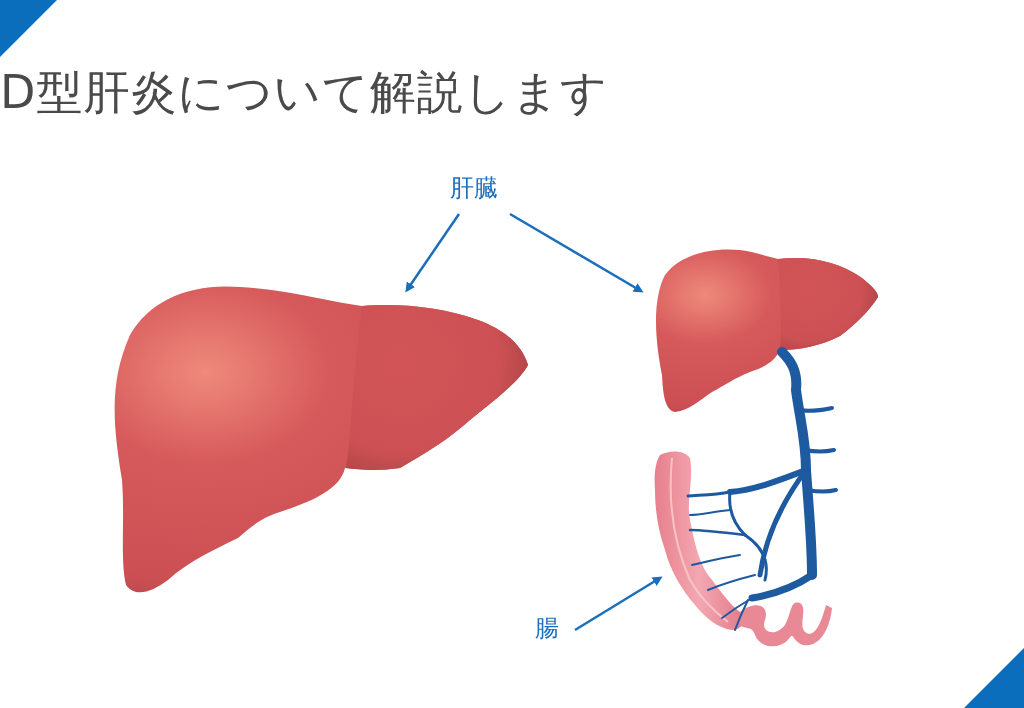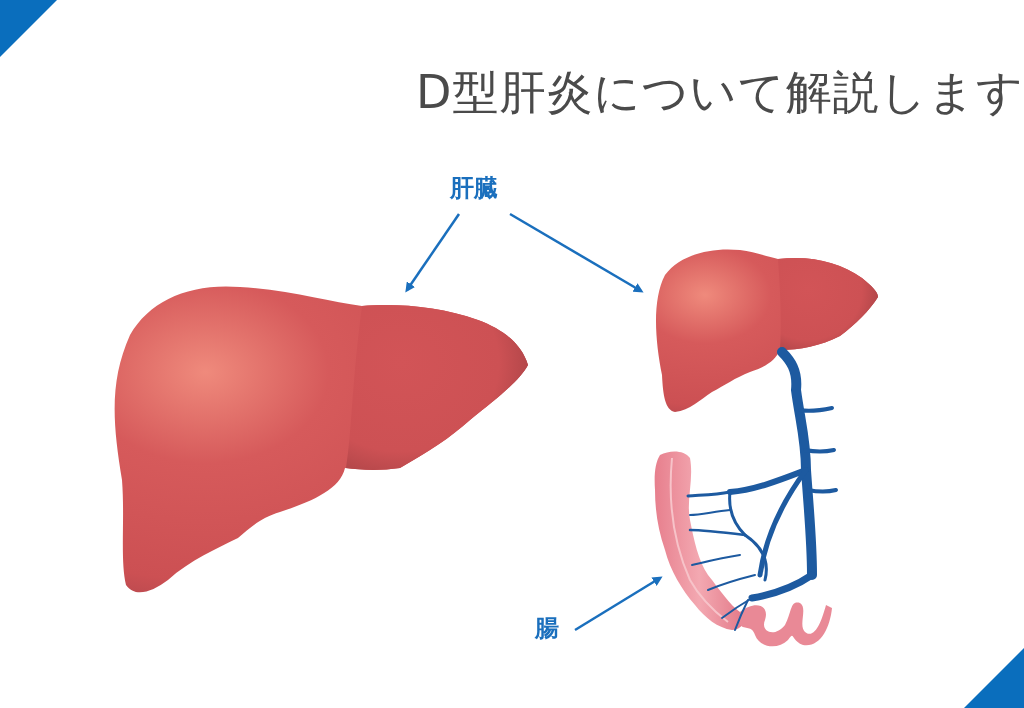--- a/index.html
+++ b/index.html
@@ -6,25 +6,25 @@
     body {
       width: 1024px; height: 708px; position: relative; overflow: hidden;
       background: #ffffff;
       font-family: "DejaVu Sans", "Liberation Sans", sans-serif;
     }
     .corner { position: absolute; }
     .corner-tl { left: 0; top: 0; }
     .corner-br { right: 0; bottom: 0; }
     .title {
       position: absolute; left: 0; top: 62px; width: 1024px;
-      text-align: right; font-size: 46px; color: #4a4a4a; letter-spacing: 1px;
+      text-align: left; font-size: 46px; color: #4a4a4a; letter-spacing: 1px;
       margin: 0; font-weight: normal;
     }
     .label {
-      position: absolute; color: #1a6fbd; font-size: 24px; font-weight: bold;
+      position: absolute; color: #1a6fbd; font-size: 24px;
     }
     .label-liver { left: 450px; top: 172px; }
     .label-intestine { left: 535px; top: 612px; }
     svg.art { position: absolute; left: 0; top: 0; }
   </style>
 </head>
 <body>
 
 <svg class="corner corner-tl" width="60" height="60" viewBox="0 0 60 60">
   <polygon points="0,0 57,0 0,57" fill="#0a6ebd"></polygon>

